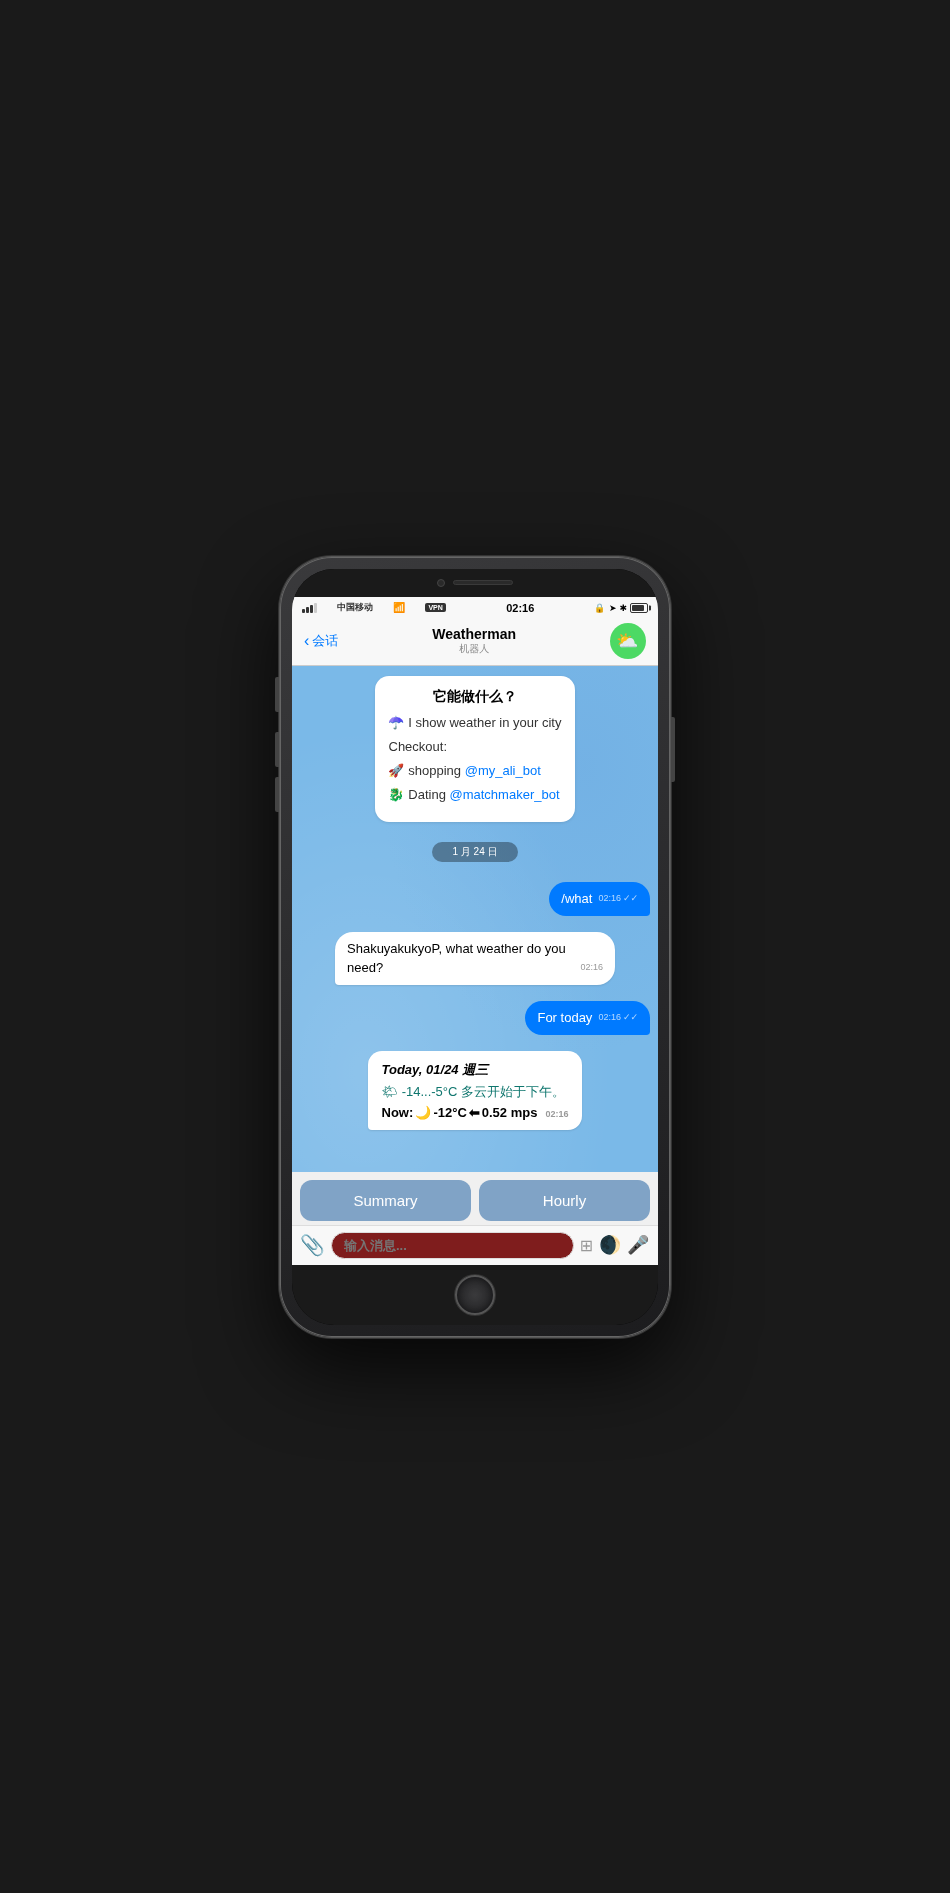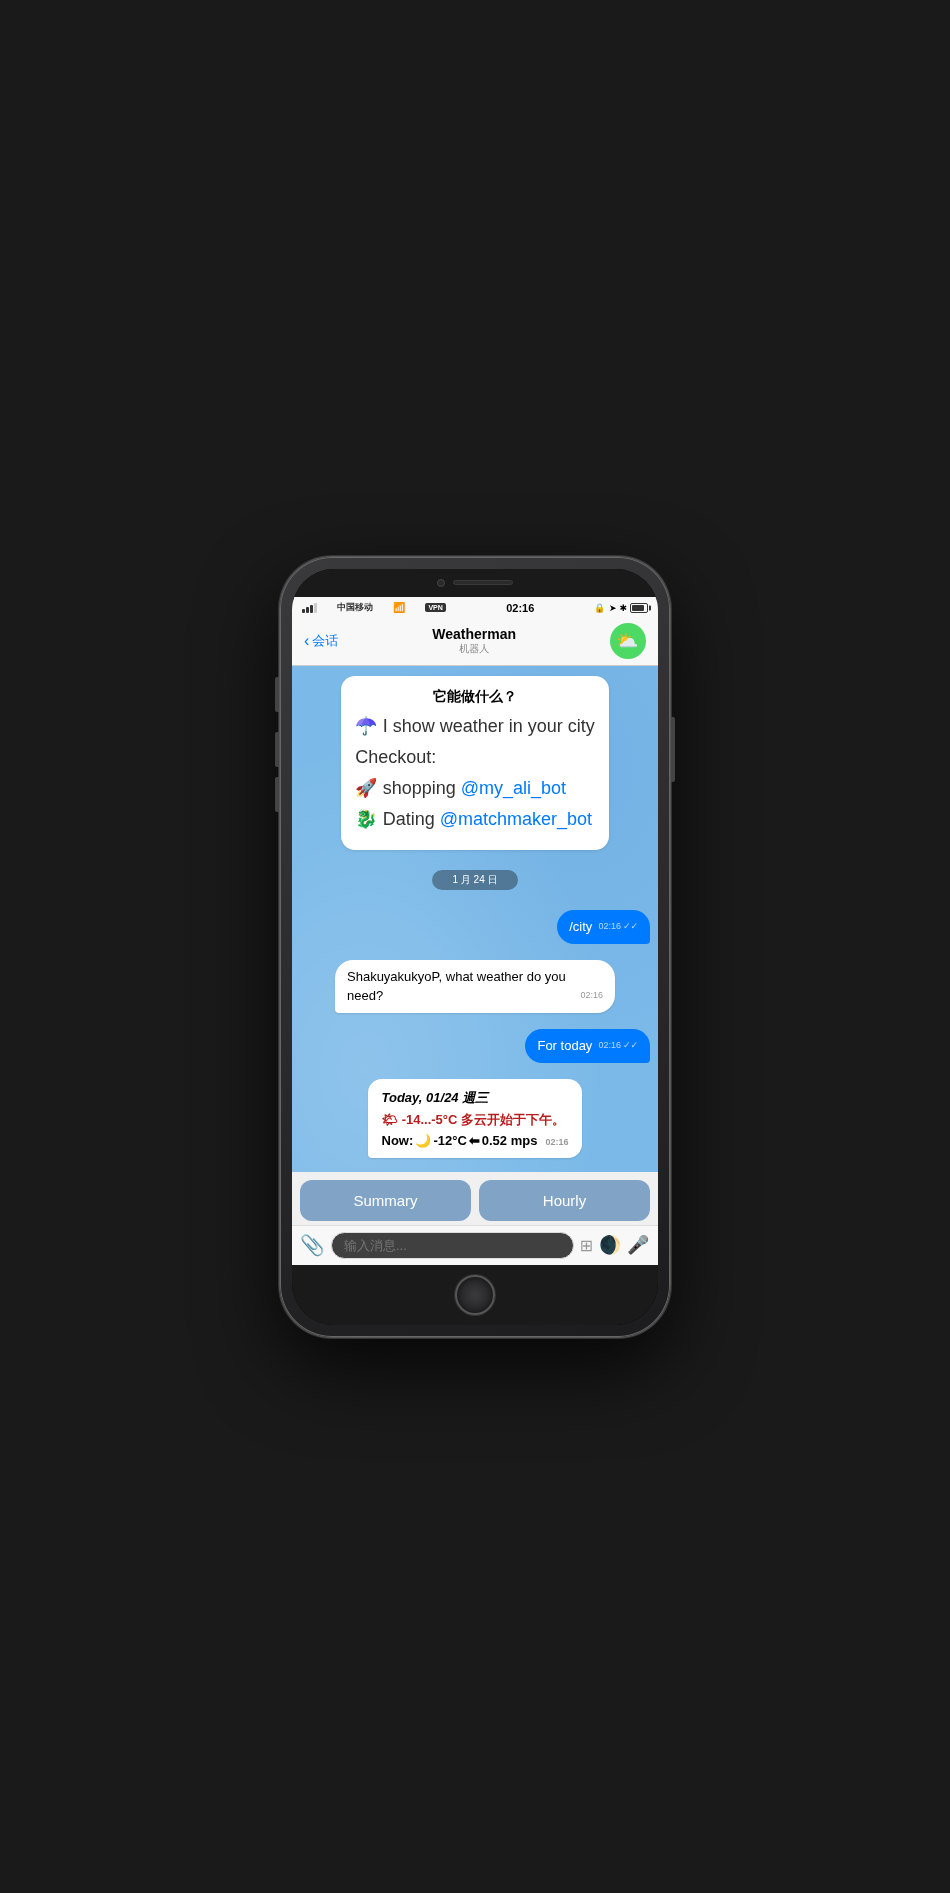--- a/index.html
+++ b/index.html
@@ -240,21 +240,21 @@
       box-shadow: 0 1px 3px rgba(0,0,0,0.1);
     }
     .intro-title {
       text-align: center;
       font-size: 14px;
       font-weight: 600;
       color: #000;
       margin-bottom: 8px;
     }
     .intro-line {
-      font-size: 18px;
+      font-size: 13px;
       color: #333;
       margin-bottom: 6px;
       line-height: 1.4;
     }
     .intro-link {
       color: #007aff;
       text-decoration: none;
     }
 
     
@@ -334,23 +334,22 @@
     }
     .weather-date {
       font-size: 13px;
       font-style: italic;
       font-weight: 600;
       color: #000;
       margin-bottom: 4px;
     }
     .weather-temp {
       font-size: 13px;
-      color: #b91c1c;
+      color: #0f766e;
       margin-bottom: 4px;
-      font-weight: bold;
     }
     .weather-now {
       font-size: 13px;
       font-weight: 700;
       color: #000;
       display: flex;
       align-items: center;
       gap: 2px;
     }
     .weather-meta {
@@ -391,27 +390,28 @@
       gap: 6px;
       flex-shrink: 0;
     }
     .input-attach {
       font-size: 20px;
       color: #999;
       cursor: pointer;
     }
     .input-field {
       flex: 1;
-      background: #404040;
+      background: #7f1d1d;
       border: 1px solid #ddd;
       border-radius: 18px;
       padding: 5px 12px;
       font-size: 13px;
       color: #999;
       outline: none;
+      font-weight: bold;
     }
     .input-emoji {
       font-size: 18px;
       color: #999;
       cursor: pointer;
     }
     .input-sticker {
       font-size: 16px;
       color: #999;
       cursor: pointer;
@@ -503,21 +503,21 @@
             <span>🐉 Dating </span><a class="intro-link" href="#">@matchmaker_bot</a>
           </div>
         </div>
 
         <div class="date-separator">
           <div class="date-pill">1 月 24 日</div>
         </div>
 
         <div class="msg-row outgoing">
           <div class="bubble outgoing-bubble">
-            <span>/city</span>
+            <span>/what</span>
             <span class="msg-meta">
               <span>02:16</span>
               <span class="check-marks">✓✓</span>
             </span>
           </div>
         </div>
 
         <div class="msg-row incoming">
           <div class="bubble incoming-bubble">
             <span>ShakuyakukyoP, what weather do you need?</span>

